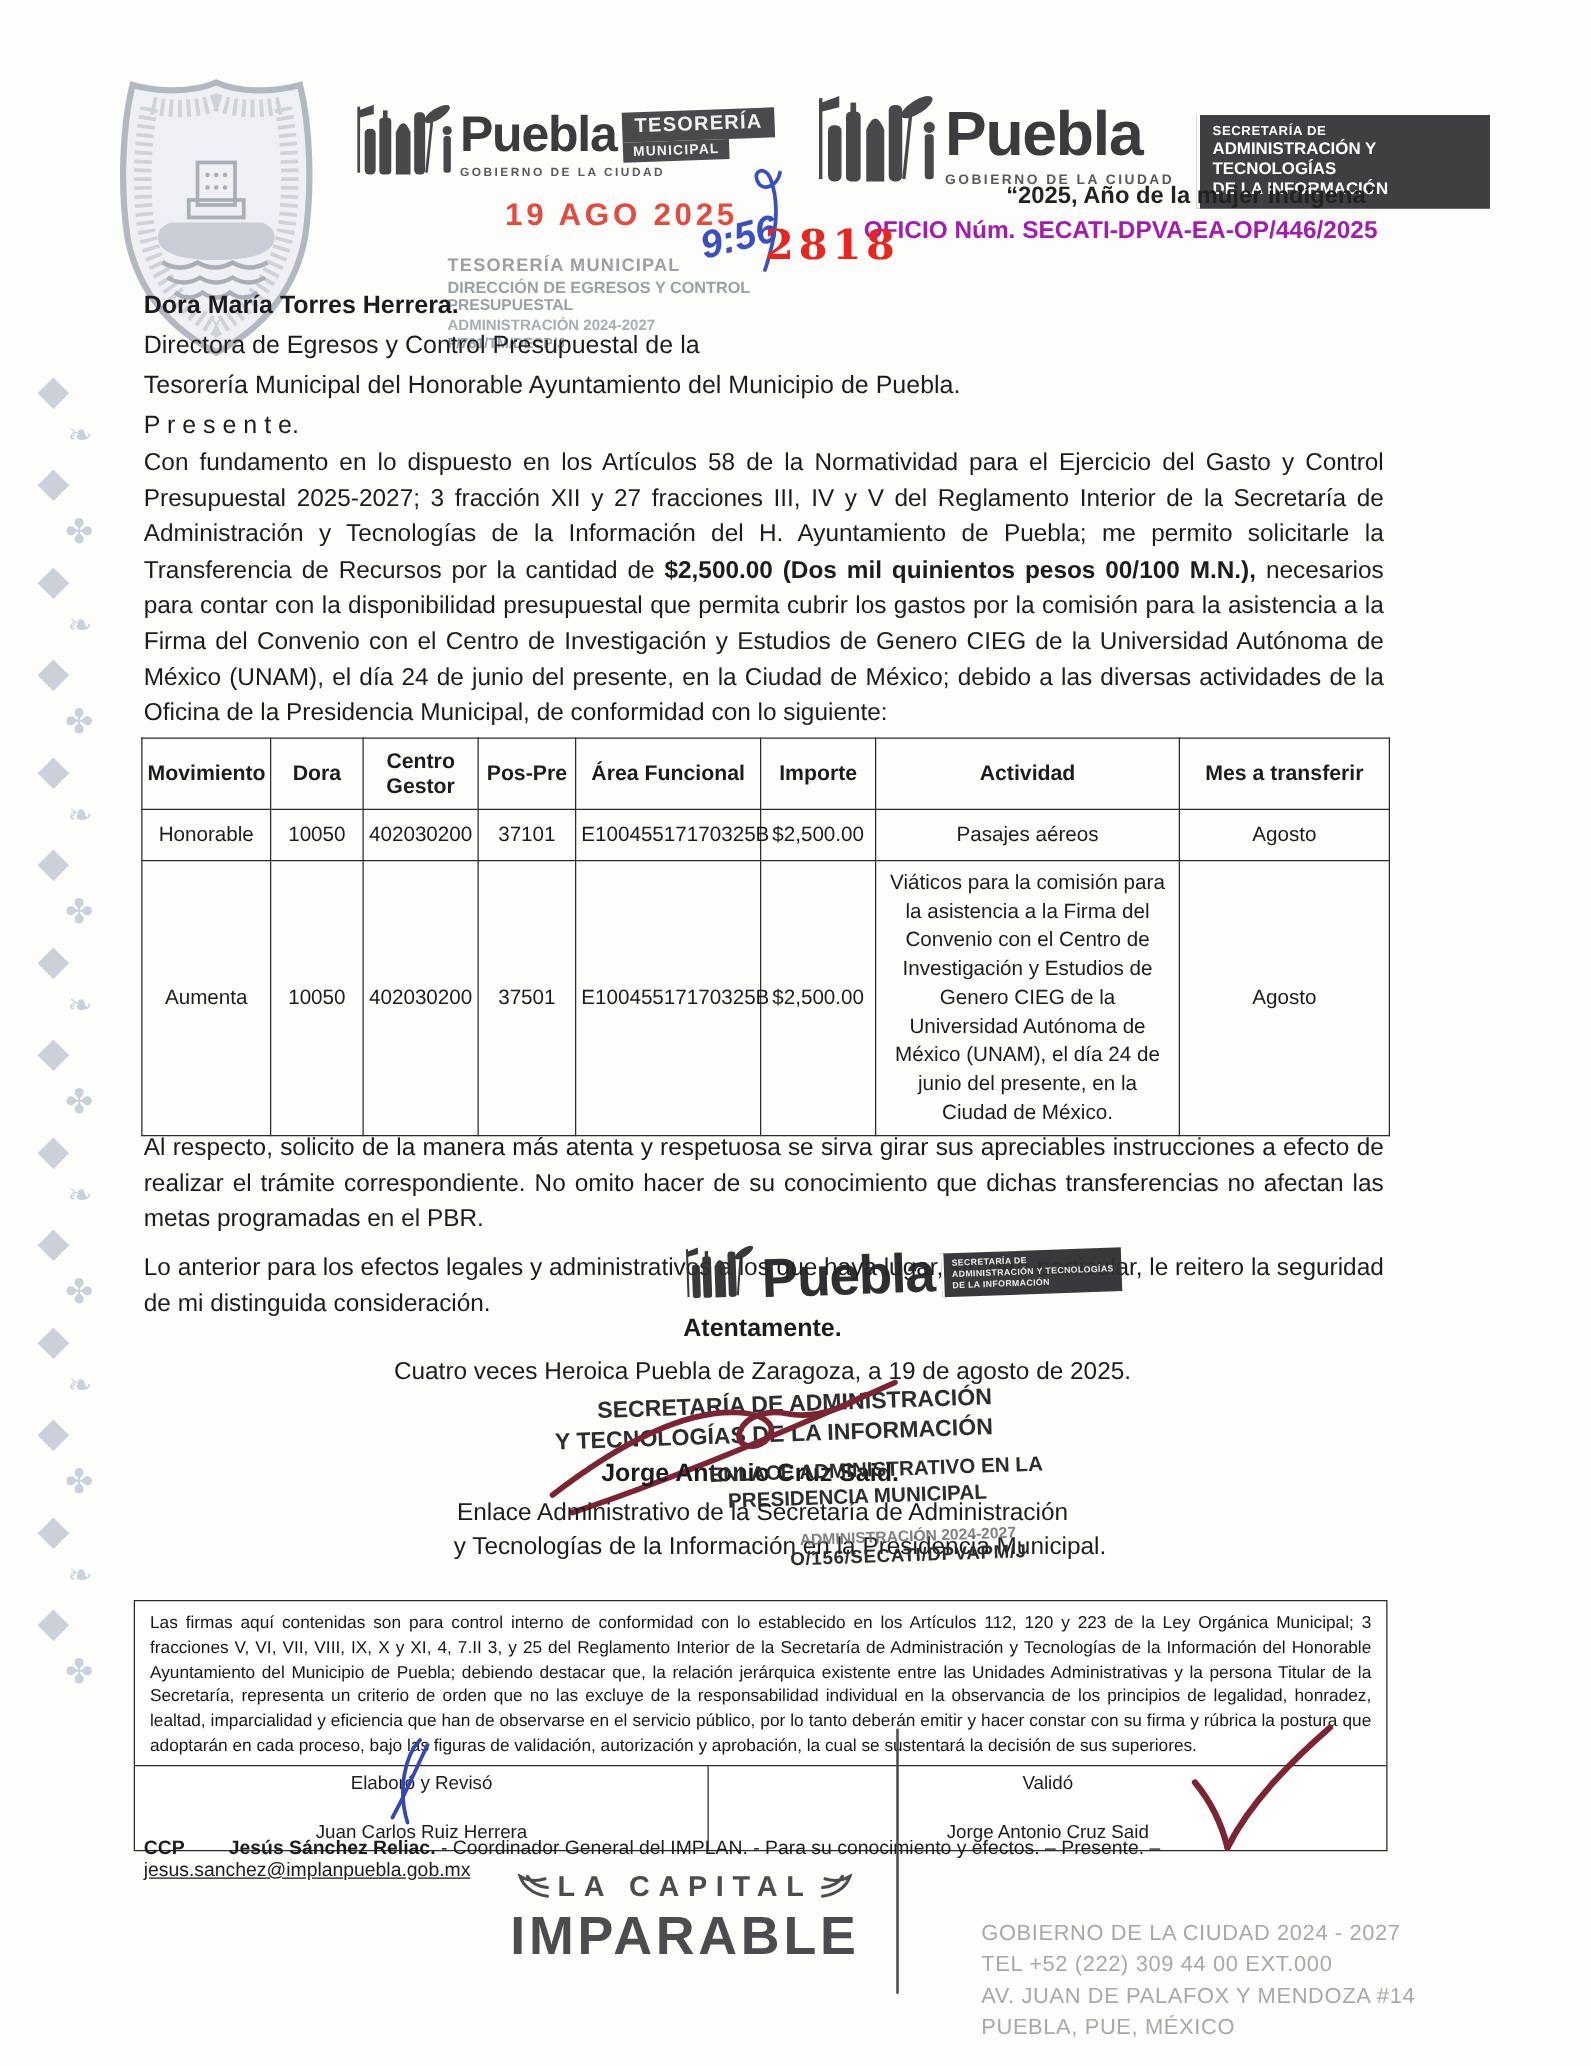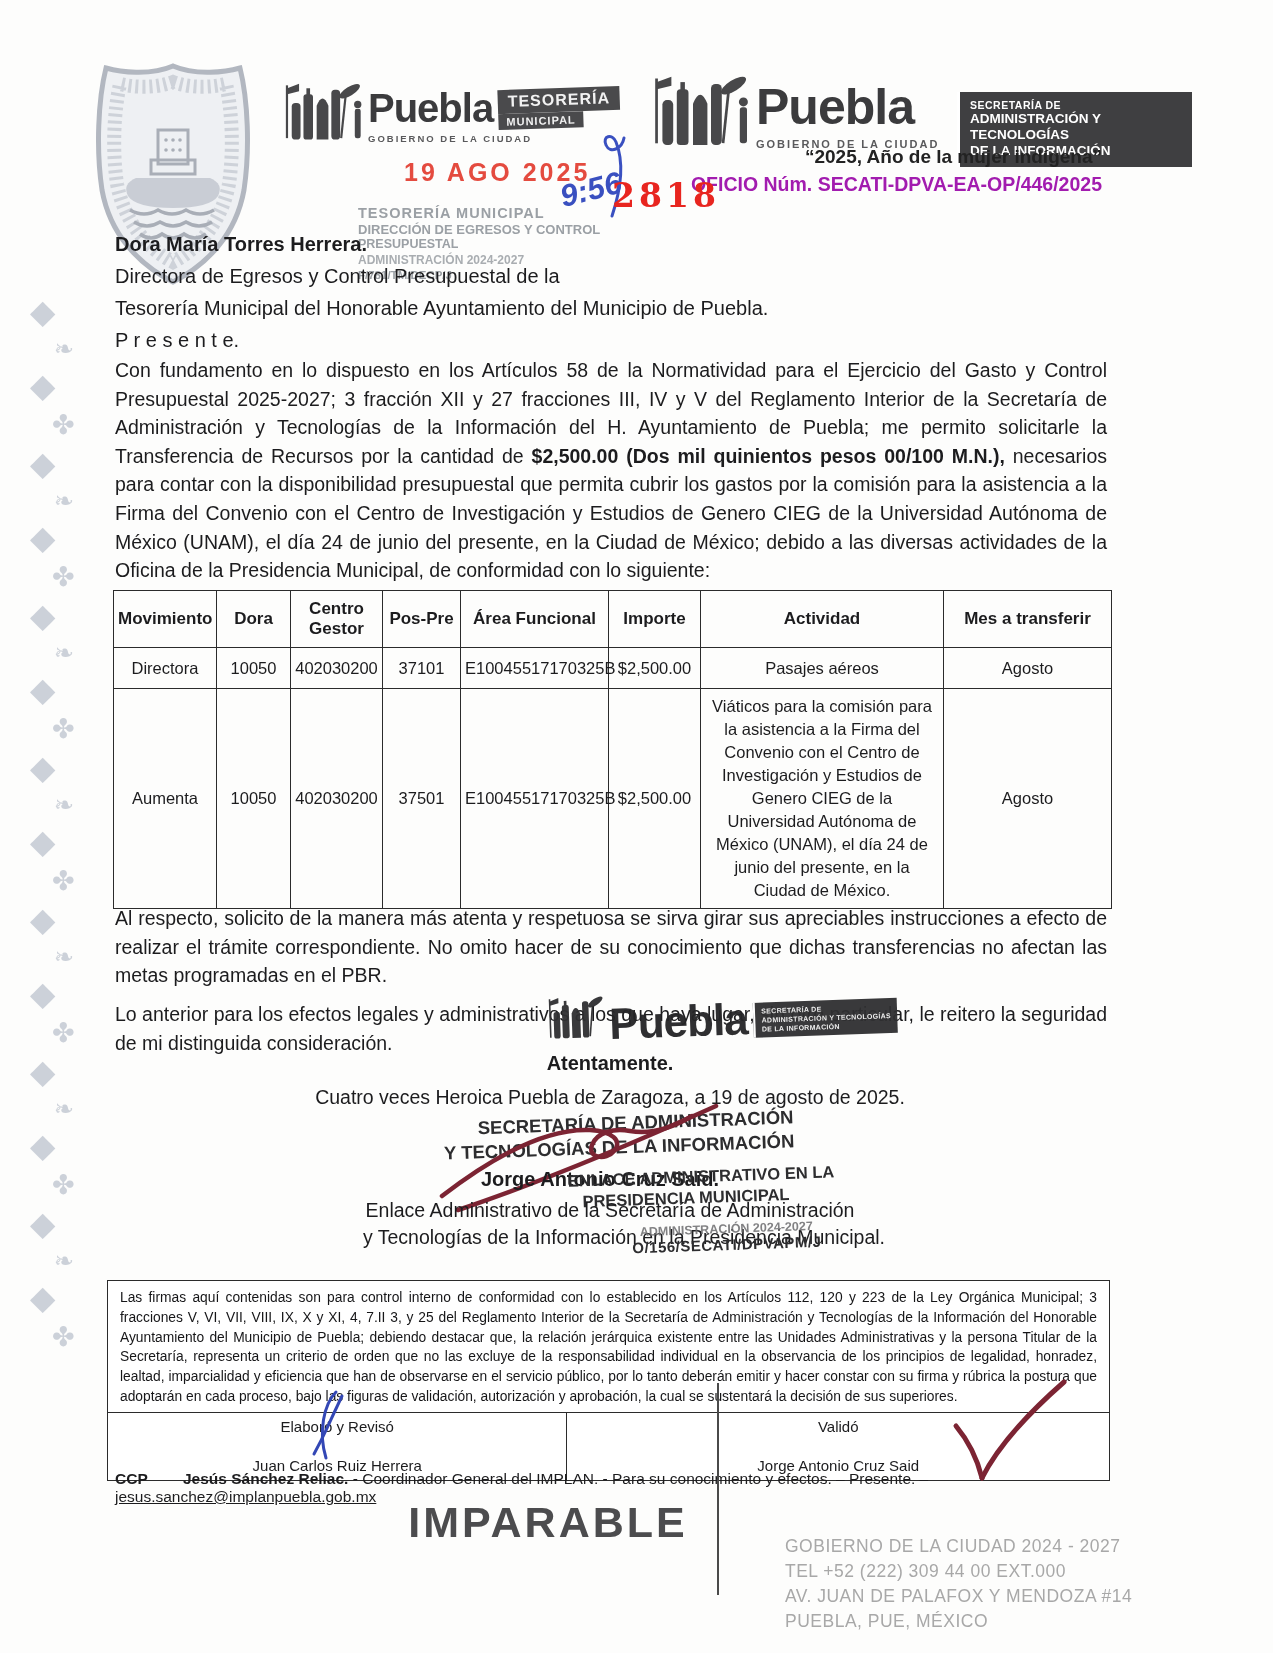--- a/index.html
+++ b/index.html
@@ -274,21 +274,21 @@
           <th>Centro Gestor</th>
           <th>Pos-Pre</th>
           <th>Área Funcional</th>
           <th>Importe</th>
           <th>Actividad</th>
           <th>Mes a transferir</th>
         </tr>
       </thead>
       <tbody>
         <tr class="r1">
-          <td>Directora</td>
+          <td>Honorable</td>
           <td>10050</td>
           <td>402030200</td>
           <td>37101</td>
           <td>E10045517170325B</td>
           <td>$2,500.00</td>
           <td>Pasajes aéreos</td>
           <td>Agosto</td>
         </tr>
         <tr>
           <td>Aumenta</td>
@@ -389,20 +389,29 @@
     </svg>
   </div>
 
   <div class="abs ccp">
     <span class="ccp-label">CCP</span><span class="ccp-name">Jesús Sánchez Reliac.</span><span> - Coordinador General del IMPLAN. - Para su conocimiento y efectos. – Presente. – </span><a class="email" href="#">jesus.sanchez@implanpuebla.gob.mx</a>
   </div>
 
   <div class="abs vline"></div>
 
   <div class="abs capital">
+    <div class="cap-top">
+      <svg width="26" height="22" viewBox="0 0 26 22">
+        <path d="M24 18 C10 16 4 8 2 2 C8 6 16 6 22 4 M24 11 C14 10 10 6 8 2" fill="none" stroke="#4c4c4e" stroke-width="2.4" stroke-linecap="round"></path>
+      </svg>
+      <span>LA CAPITAL</span>
+      <svg width="26" height="22" viewBox="0 0 26 22" style="transform:scaleX(-1)">
+        <path d="M24 18 C10 16 4 8 2 2 C8 6 16 6 22 4 M24 11 C14 10 10 6 8 2" fill="none" stroke="#4c4c4e" stroke-width="2.4" stroke-linecap="round"></path>
+      </svg>
+    </div>
     <div class="cap-bottom">IMPARABLE</div>
   </div>
 
   <div class="abs footer-info">
     <div>GOBIERNO DE LA CIUDAD 2024 - 2027</div>
     <div>TEL +52 (222) 309 44 00 EXT.000</div>
     <div>AV. JUAN DE PALAFOX Y MENDOZA #14</div>
     <div>PUEBLA, PUE, MÉXICO</div>
   </div>
 

